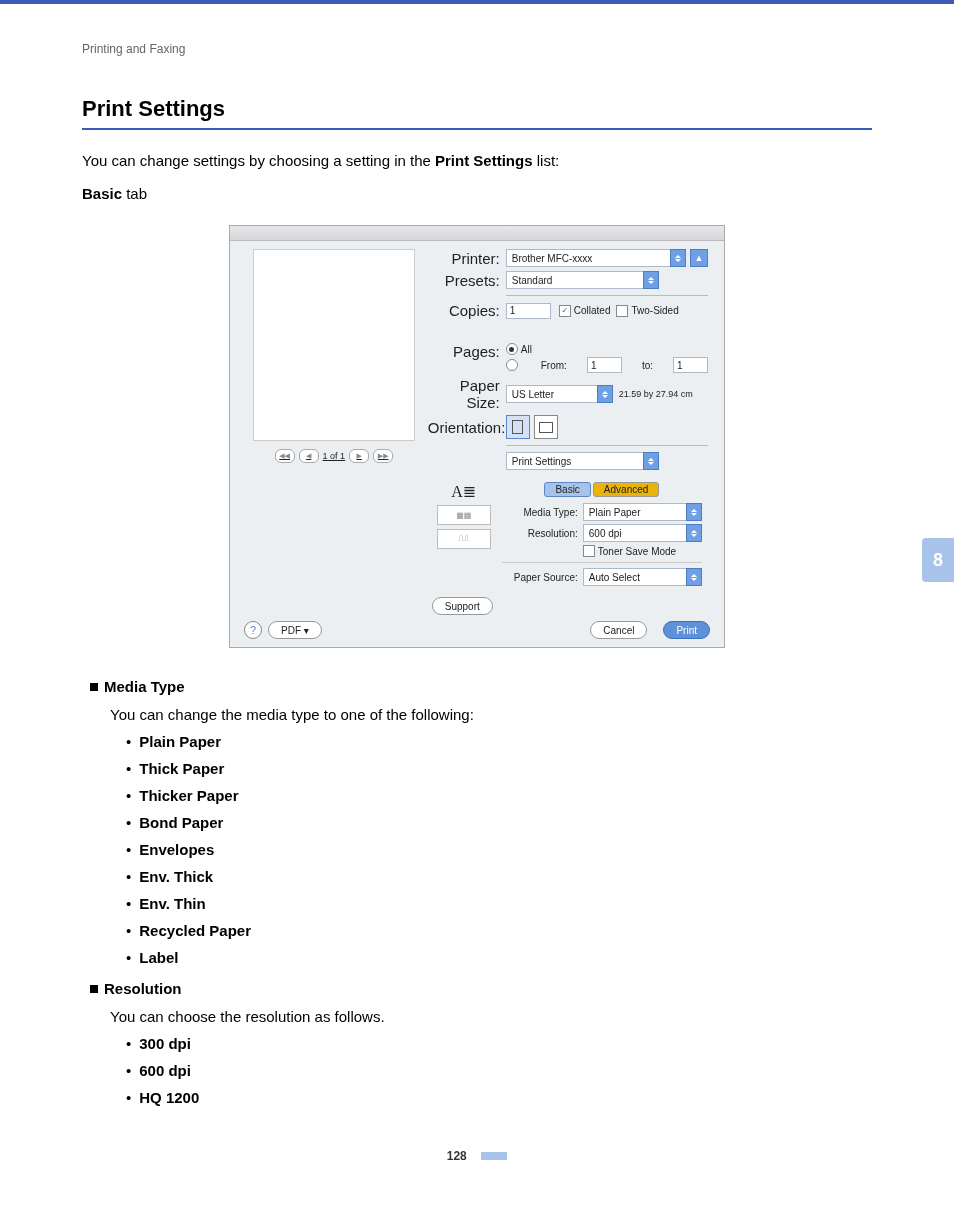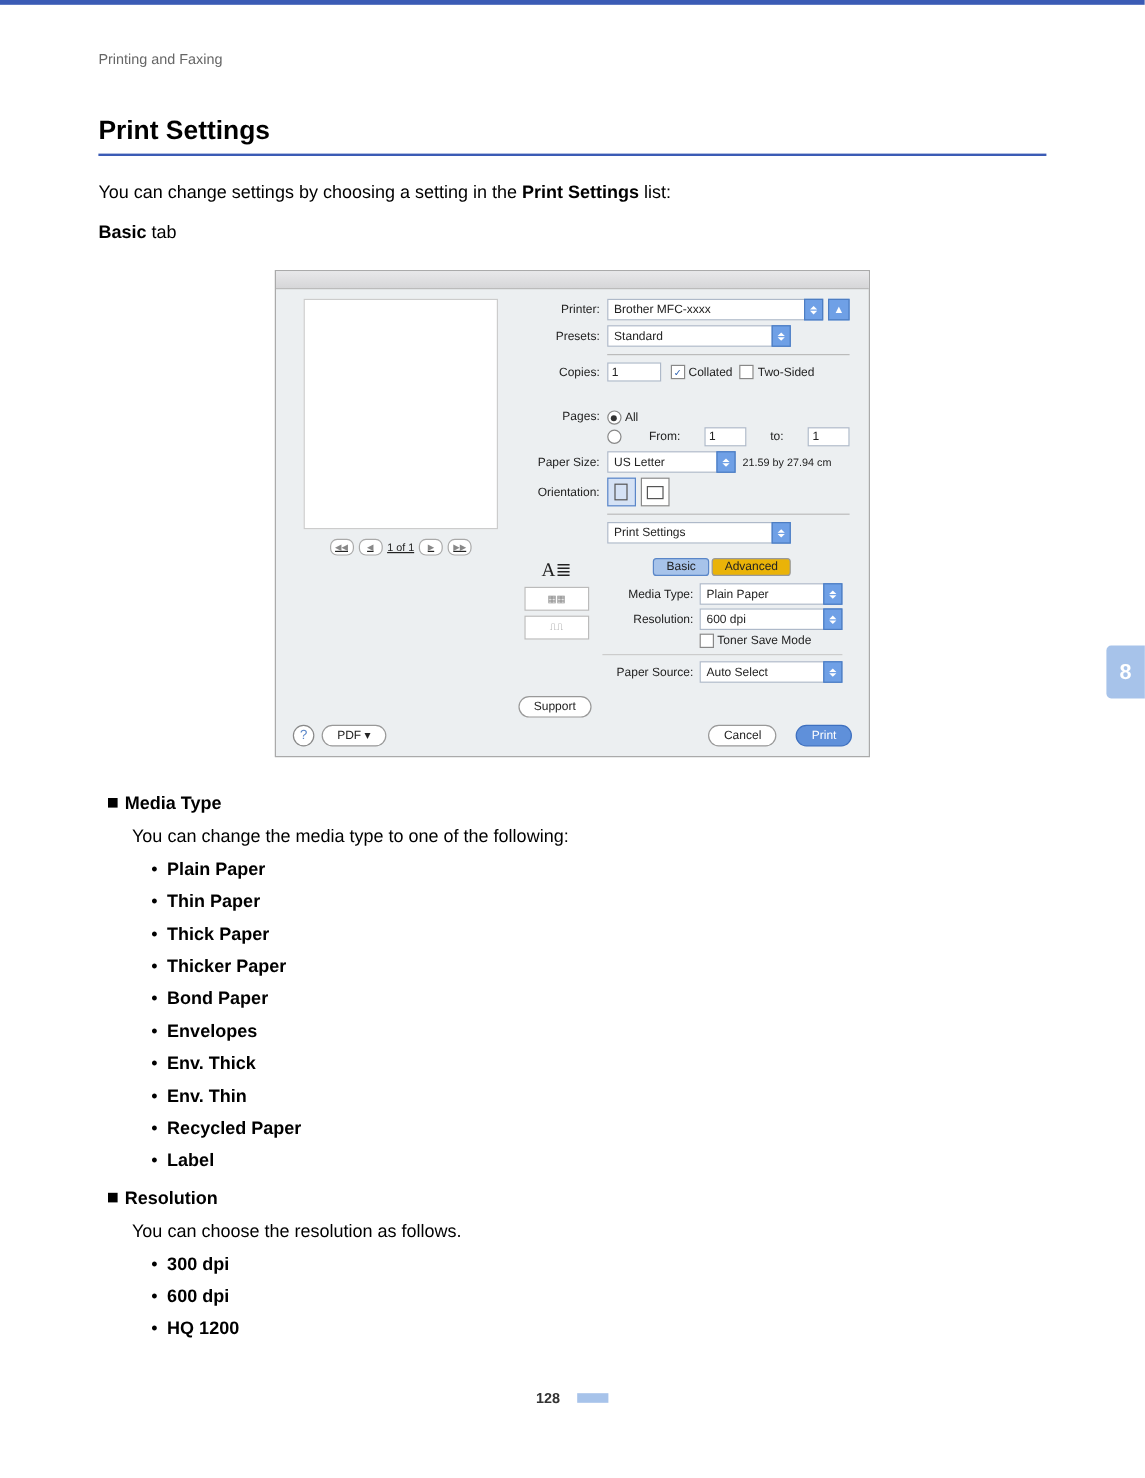--- a/index.html
+++ b/index.html
@@ -101,21 +101,21 @@
   }
   .ctrl-row {
     display: flex;
     align-items: center;
     margin-bottom: 4px;
   }
   .ctrl-label {
     width: 72px;
     text-align: right;
     margin-right: 6px;
-    font-size: 10px;
+    font-size: 15px;
   }
   .mac-select {
     flex: 1;
     height: 16px;
     background: #fff;
     border: 1px solid #aeb9c9;
     position: relative;
     display: flex;
     align-items: center;
     padding-left: 5px;
@@ -543,21 +543,20 @@
       </div>
     </div>
   </div>
 
   <div class="section-list" id="sections">
       <div class="section-item">
         <div><span class="sq-bullet"></span><span class="section-title">Media Type</span></div>
         <div class="section-desc">You can change the media type to one of the following:</div>
         <ul class="opts">
           <li>Plain Paper</li>
-          <li>Thin Paper</li>
           <li>Thick Paper</li>
           <li>Thicker Paper</li>
           <li>Bond Paper</li>
           <li>Envelopes</li>
           <li>Env. Thick</li>
           <li>Env. Thin</li>
           <li>Recycled Paper</li>
           <li>Label</li>
         </ul>
       </div>

